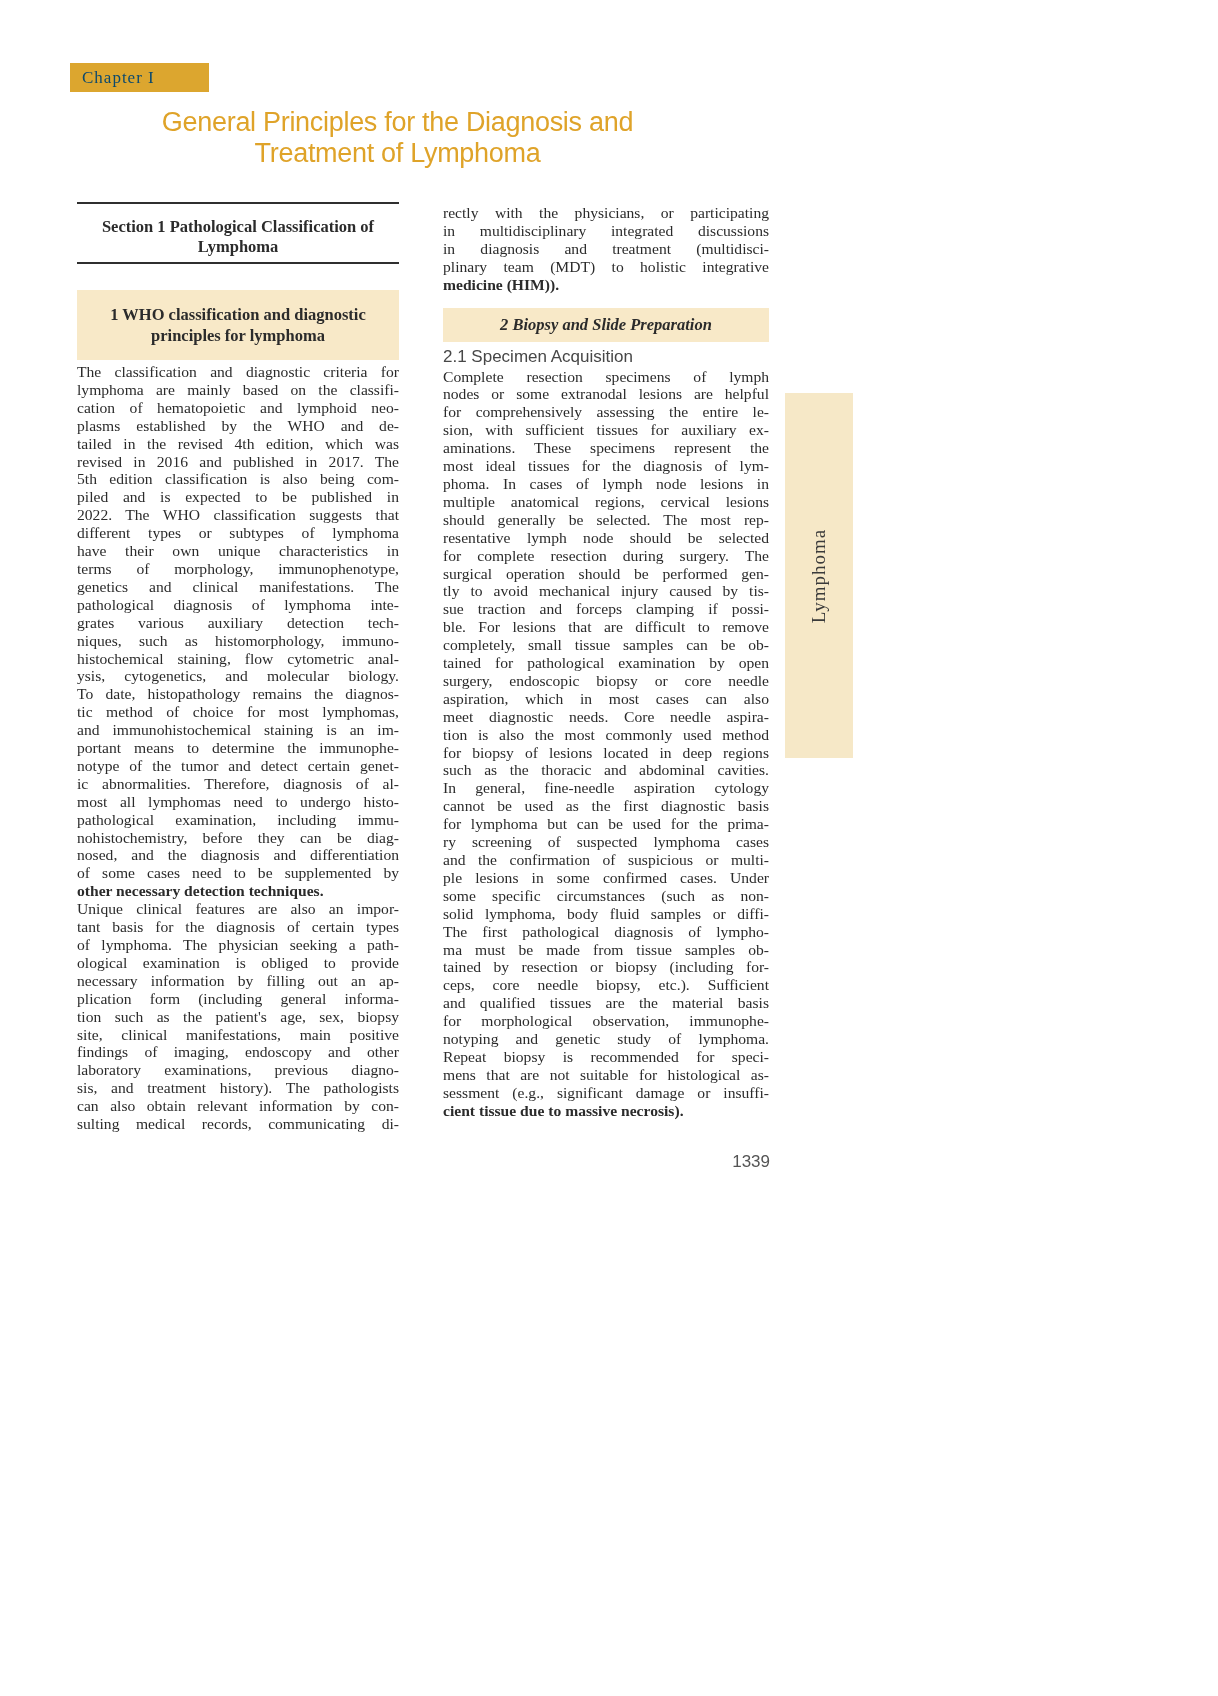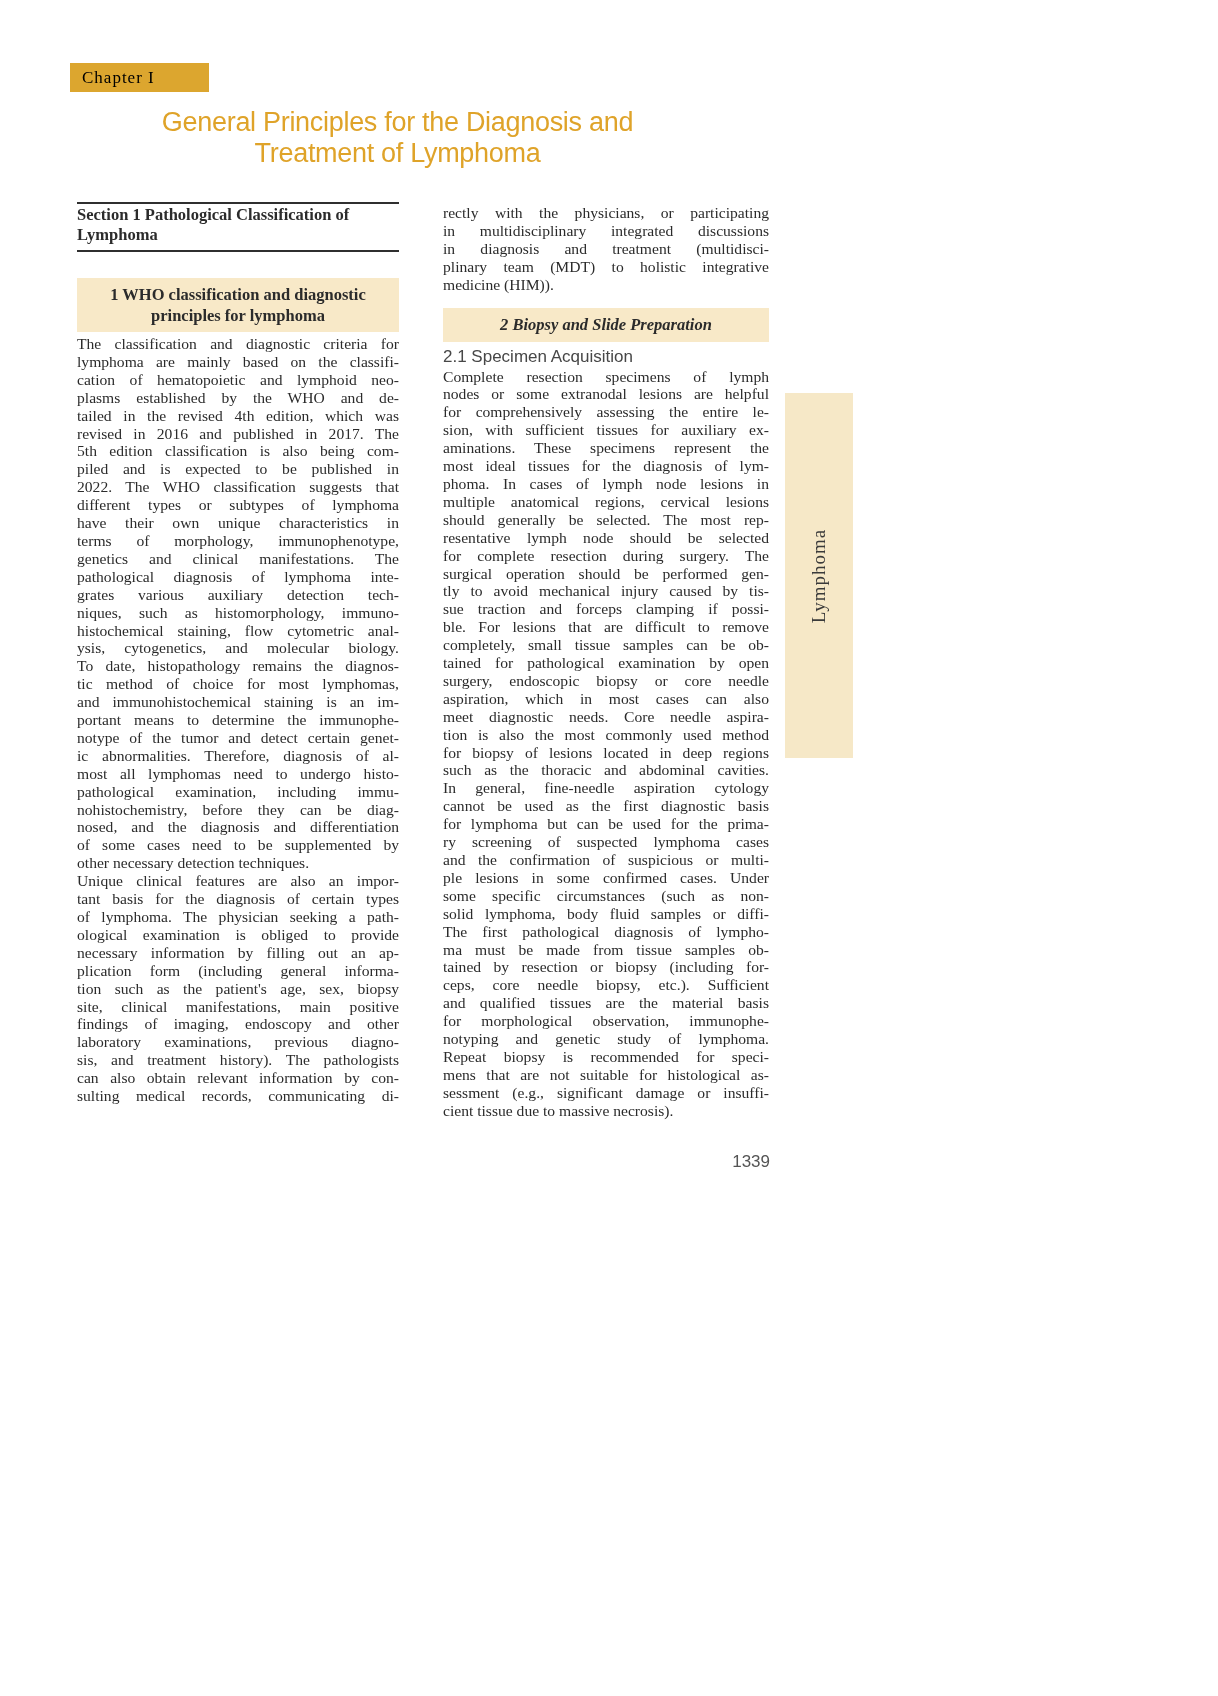--- a/index.html
+++ b/index.html
@@ -3,54 +3,54 @@
 <meta charset="utf-8">
 <style>
   * { margin:0; padding:0; box-sizing:border-box; }
   html,body { background:#ffffff; }
   body {
     width:1218px; height:1696px; position:relative;
     font-family:"Liberation Serif", serif; color:#2b2b2b;
   }
   .chapter-badge {
     position:absolute; left:70px; top:63px; width:139px; height:29px;
-    background:#dca62f; color:#000000;
+    background:#dca62f; color:#0c4a6e;
     font-family:"Liberation Serif", serif; font-size:17px; line-height:29px;
     padding-left:12px; letter-spacing:1px;
   }
   .page-title {
     position:absolute; left:77px; top:107px; width:641px;
     text-align:center; white-space:pre-line;
     font-family:"Liberation Sans", sans-serif; font-weight:normal;
     font-size:27px; line-height:31px; color:#dfa329; letter-spacing:-0.3px;
   }
   .col { position:absolute; }
   .col-left  { left:77px;  top:202px; width:322px; }
   .col-right { left:443px; top:196px; width:326px; }
   .section-heading {
     border-top:2px solid #2f2f2f; border-bottom:2px solid #2f2f2f;
-    padding:1px 0 5px; text-align:left; white-space:pre-line;
+    padding:13px 0 5px; text-align:center; white-space:pre-line;
     font-weight:bold; font-size:16.5px; line-height:20px;
   }
   .beige-heading {
     background:#f8e9c8; text-align:center; white-space:pre-line;
     font-weight:bold; font-size:16.5px; line-height:21px;
-    margin-top:26px; padding:6px 0;
+    margin-top:26px; padding:14px 0;
   }
   .beige-heading.single { margin-top:14px; line-height:24px; padding:5px 8px;font-style:italic; }
   .subsection-heading {
     font-family:"Liberation Sans", sans-serif; font-size:17px; line-height:20px;
     color:#474747; margin-top:5px;
   }
   .body-text { margin-top:3px; font-size:15.6px; line-height:17.9px; }
   .col-right .body-text { margin-top:1px; }
   .col-right .intro { margin-top:8px; }
   .para {}
   .line { text-align:justify; text-align-last:justify; }
-  .line.final { text-align-last:left; }
+  .line.final { text-align-last:left;font-weight:bold; }
   .page-number {
     position:absolute; left:640px; top:1152px; width:130px; text-align:right;
     font-family:"Liberation Sans", sans-serif; font-size:17px; color:#545454;
   }
   .side-tab {
     position:absolute; left:785px; top:393px; width:68px; height:365px;
     background:#f6e8c7; display:flex; align-items:center; justify-content:center;
   }
   .side-tab-label {
     transform:rotate(-90deg); white-space:nowrap;

